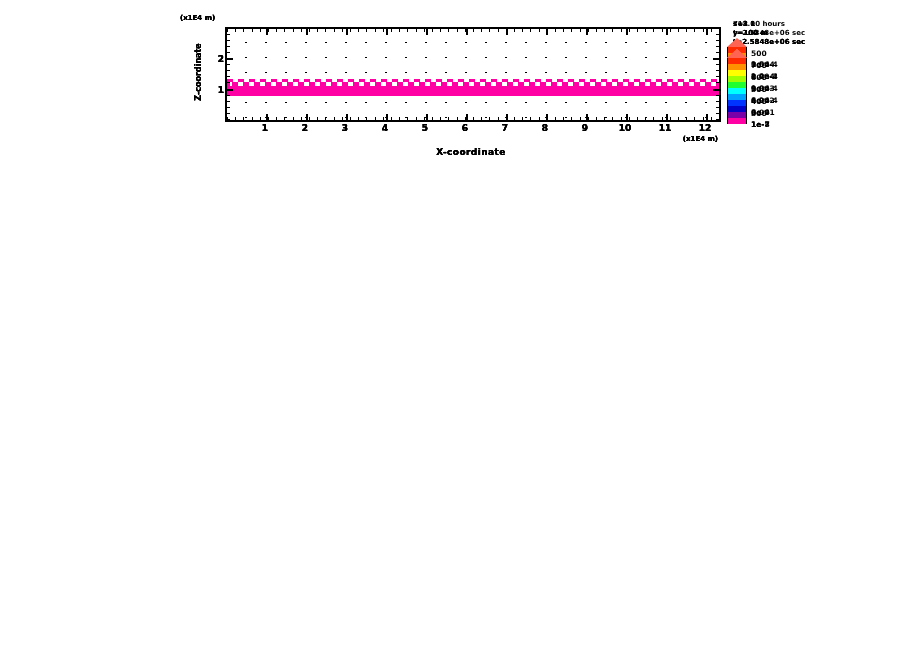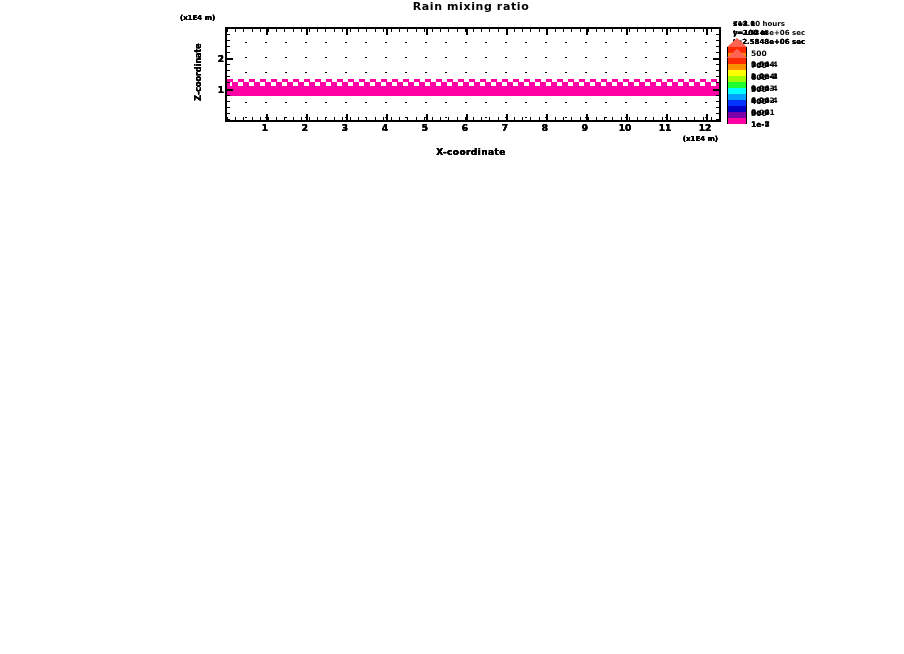--- a/index.html
+++ b/index.html
@@ -327,21 +327,20 @@
         <div class="clab" style="top: 15px;">3e-4</div>
         <div class="clab" style="top: 27px;">2.4e-4</div>
         <div class="clab" style="top: 39px;">1.8e-4</div>
         <div class="clab" style="top: 51px;">1.2e-4</div>
         <div class="clab" style="top: 63px;">6e-9</div>
         <div class="clab" style="top: 75px;">1e-7</div>
       </div>
   </div>
 
   <div class="panel p3">
-    <div class="title">Rain mixing ratio</div>
     <div class="yunit">(x1E4 m)</div>
     <div class="ylab">Z-coordinate</div>
     <div class="plot">
         <div class="plot-clip">
           <div class="band" style="top: 55%; height: 3%; background: repeating-linear-gradient(90deg, rgb(255, 0, 165) 0px, rgb(255, 0, 165) 6px, transparent 6px, transparent 11px);"></div>
           <div class="band" style="top: 58%; height: 5%; background: repeating-linear-gradient(90deg, rgb(255, 0, 165) 0px, rgb(255, 0, 165) 6px, transparent 6px, transparent 11px) 5px 0px;"></div>
           <div class="band" style="top: 63%; height: 11%; background: rgb(255, 0, 165);"></div>
         </div>
         <div class="edge-ticks"></div>
         <div class="xmaj top" style="left: calc(8.13008% - 1px);"></div>

